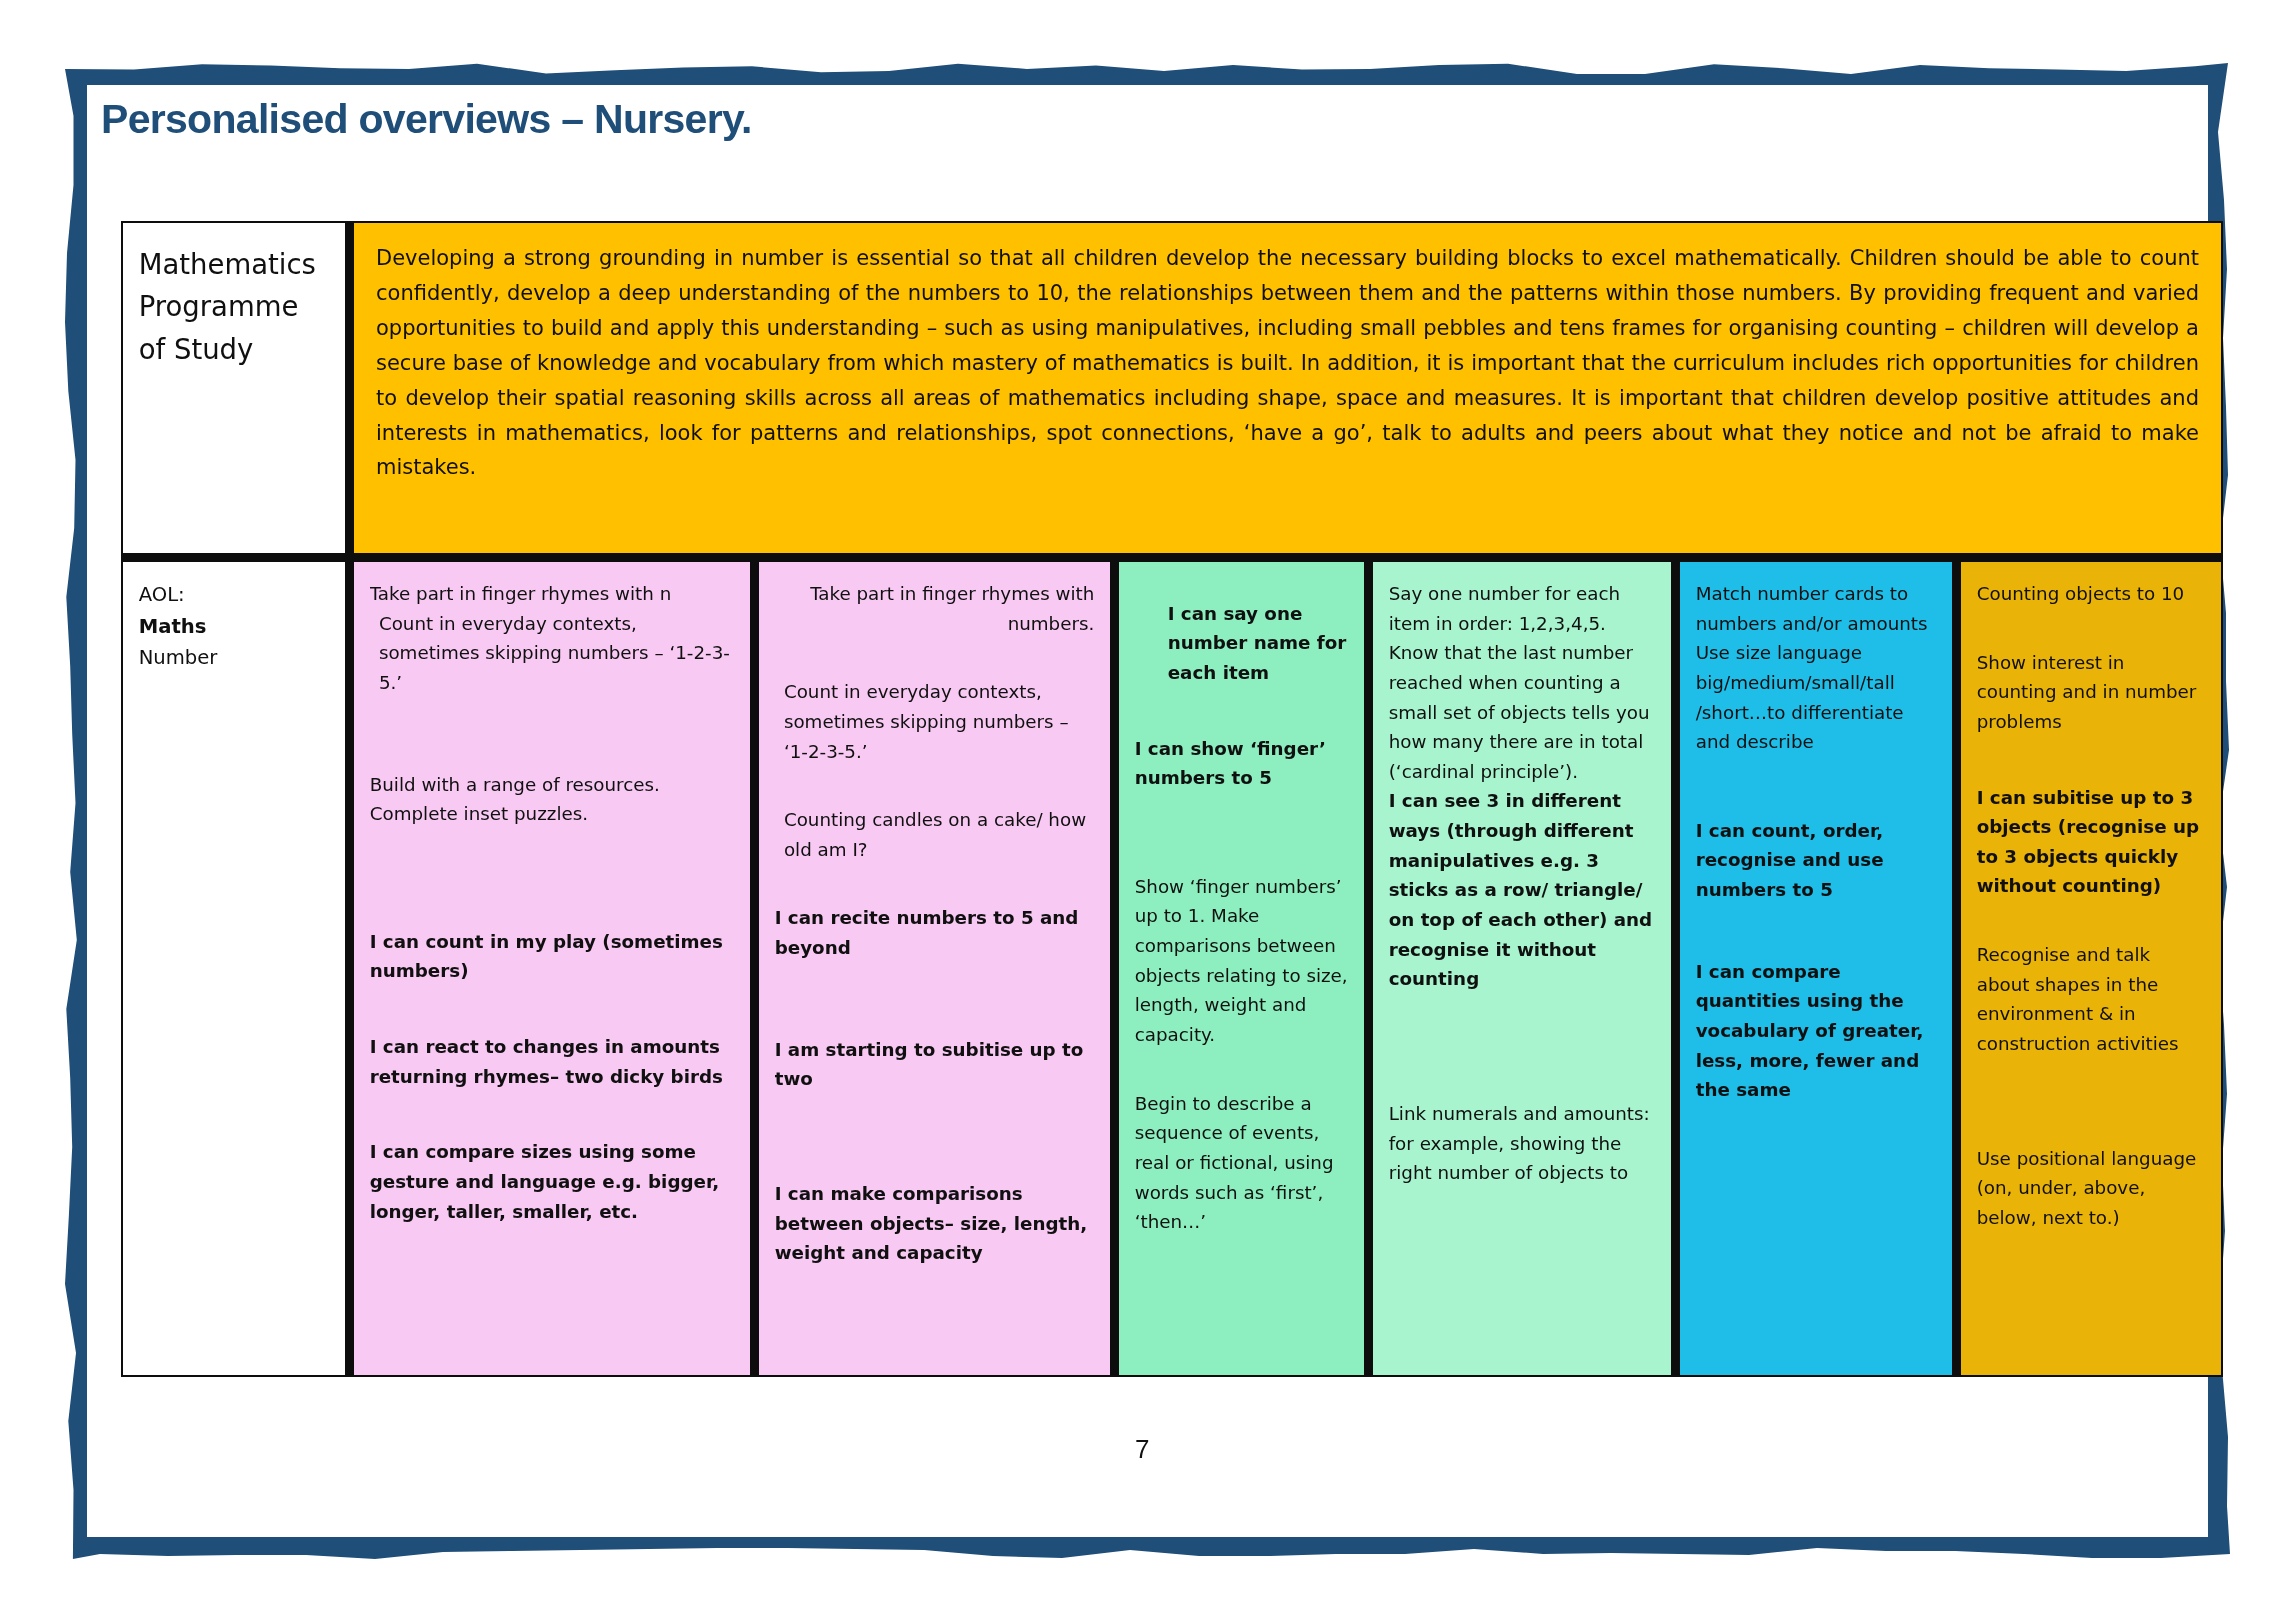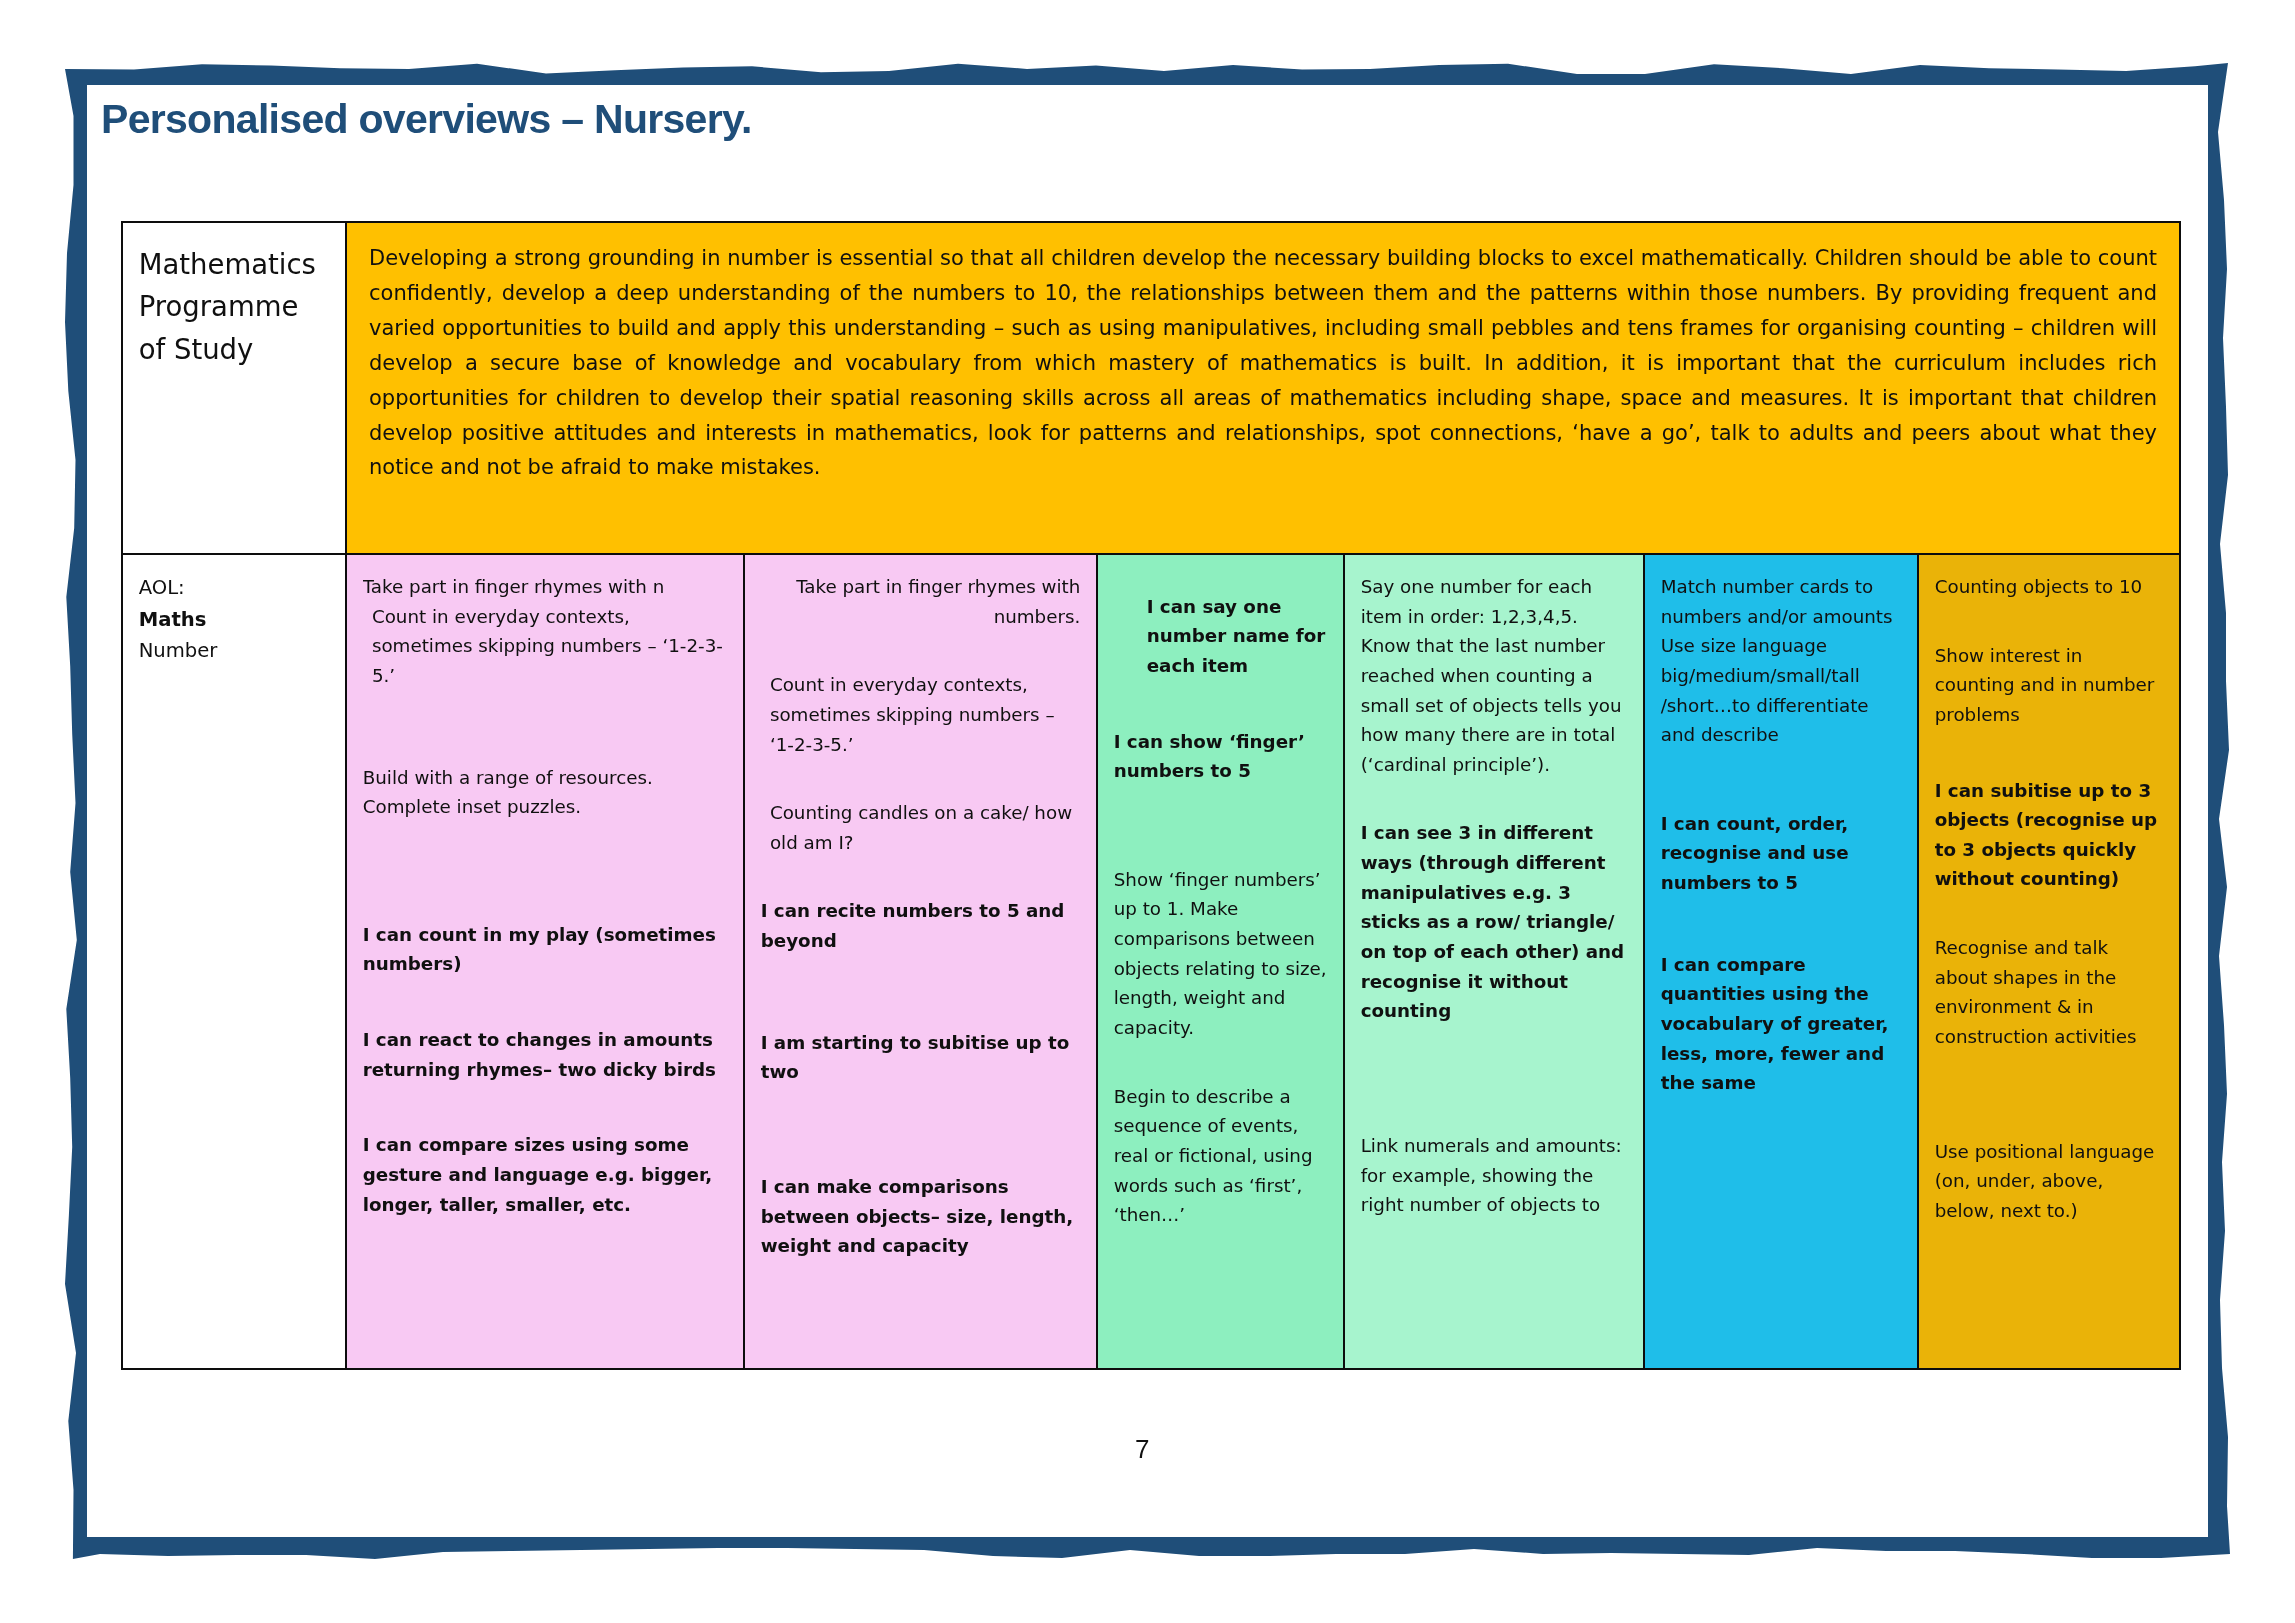--- a/index.html
+++ b/index.html
@@ -24,21 +24,21 @@
     font-weight:bold;
     font-size:41px;
     color:#1f4e79;
     letter-spacing:-0.7px;
   }
   #maintable{
     position:absolute;left:121px;top:221px;
     display:grid;
     grid-template-columns:222px 396px 351px 245px 298px 272px 260px;
     grid-template-rows:330px 813px;
-    gap:2px;
+    gap:9px;
     background:#0d0d0d;
     border:2.6px solid #0d0d0d;
   }
   .cell{
     box-sizing:border-box;
     overflow:hidden;
     padding:17px 15.7px;
     font-size:18.3px;
     line-height:1.62;
     color:#101010;
@@ -116,21 +116,21 @@
     </div>
 
     <div class="cell c-green">
       <p class="b" style="margin-top:19.6px;margin-bottom:46px;margin-left:33px;">I can say one number name for each item</p>
       <p class="b" style="margin-bottom:79px;">I can show ‘finger’ numbers to 5</p>
       <p style="margin-bottom:39px;">Show ‘finger numbers’ up to 1. Make comparisons between objects relating to size, length, weight and capacity.</p>
       <p>Begin to describe a sequence of events, real or fictional, using words such as ‘first’, ‘then…’</p>
     </div>
 
     <div class="cell c-lgreen">
-      <p style="margin-bottom:39px;">Say one number for each item in order: 1,2,3,4,5. Know that the last number reached when counting a small set of objects tells you how many there are in total (‘cardinal principle’).</p>
+      <p style="">Say one number for each item in order: 1,2,3,4,5. Know that the last number reached when counting a small set of objects tells you how many there are in total (‘cardinal principle’).</p>
       <p class="b" style="margin-bottom:105px;">I can see 3 in different ways (through different manipulatives e.g. 3 sticks as a row/ triangle/ on top of each other) and recognise it without counting</p>
       <p>Link numerals and amounts: for example, showing the right number of objects to</p>
     </div>
 
     <div class="cell c-blue">
       <p>Match number cards to numbers and/or amounts</p>
       <p style="margin-bottom:59px;">Use size language big/medium/small/tall /short…to differentiate and describe</p>
       <p class="b" style="margin-bottom:52px;">I can count, order, recognise and use numbers to 5</p>
       <p class="b">I can compare quantities using the vocabulary of greater, less, more, fewer and the same</p>
     </div>

